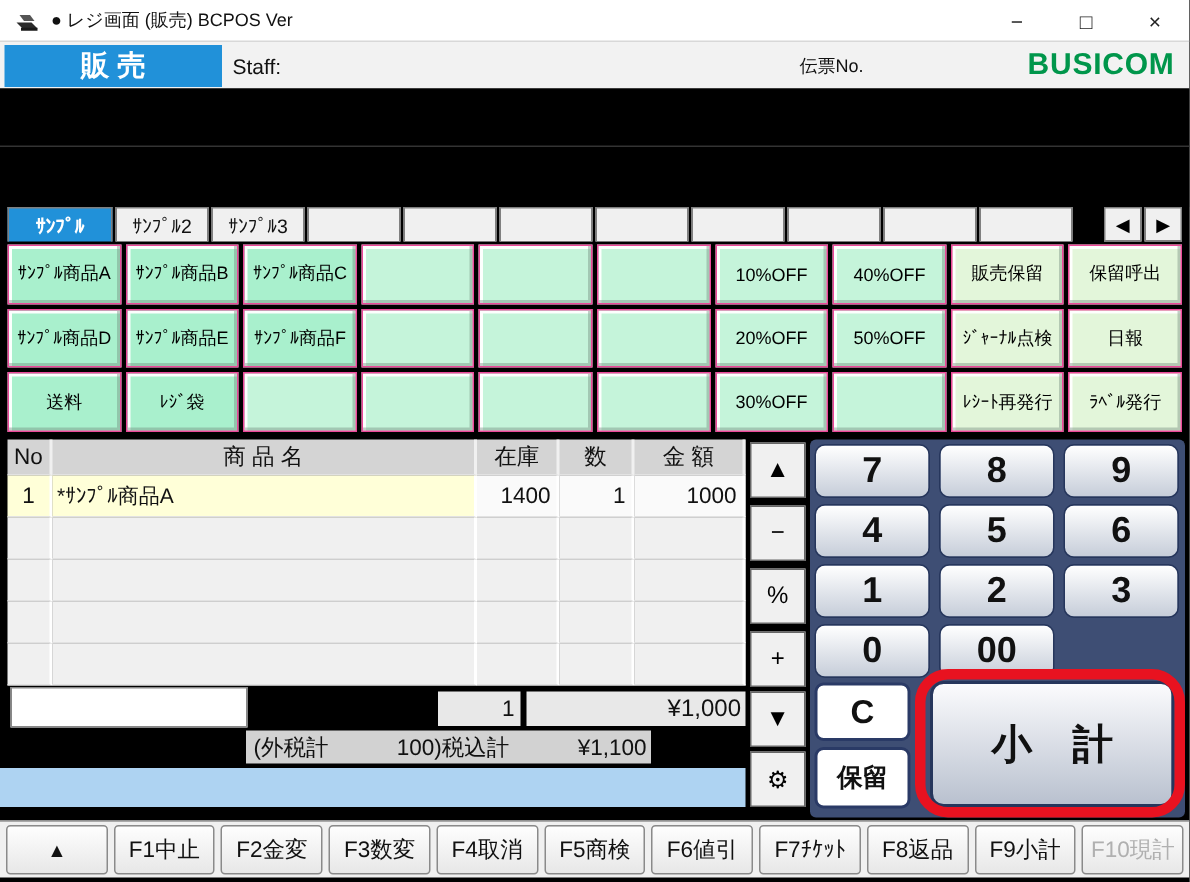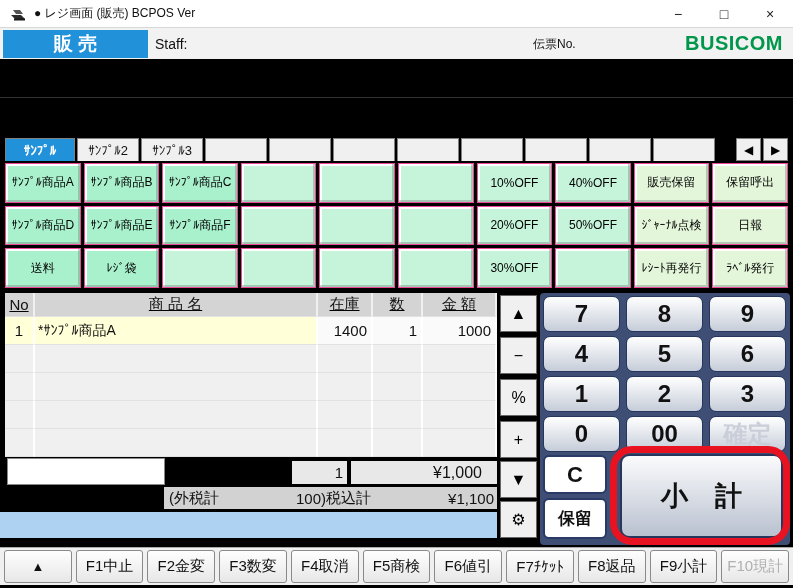--- a/index.html
+++ b/index.html
@@ -36,21 +36,21 @@
   
   .grid{position:absolute;top:163px;left:5px;width:783px;height:125px;display:grid;
         grid-template-columns:repeat(10,1fr);grid-template-rows:repeat(3,1fr);gap:3px;}
   .cell{display:flex;align-items:center;justify-content:center;font-size:12px;color:#000;
         border:1px solid #ec4899;box-sizing:border-box;overflow:hidden;white-space:nowrap;
         box-shadow:inset -2px -2px 0 rgba(110,135,120,.40),inset 2px 2px 0 rgba(255,255,255,.95);}
   .g0{background:var(--c-g0,#a9f0cd);} .g1{background:var(--c-g1,#c5f4da);} .g2{background:var(--c-g2,#e3f6da);}
   
   .table{position:absolute;left:5px;top:293px;width:492px;}
   .trow{display:grid;grid-template-columns:30px 283px 55px 50px 74px;}
-  .thead{height:24px;background:#d4d4d4;text-decoration:underline;}
+  .thead{height:24px;background:#d4d4d4;}
   .thead .tc{font-size:15px;display:flex;align-items:center;justify-content:center;color:#111;
              border-right:2px solid #f0f0f0;box-sizing:border-box;}
   .tdata{height:28px;}
   .tc{border-right:2px solid #fff;border-bottom:1px solid #e2e2e2;box-sizing:border-box;
       display:flex;align-items:center;font-size:15px;color:#111;}
   .tc.num{justify-content:flex-end;padding-right:4px;}
   .tc.ctr{justify-content:center;}
   .tc.name{justify-content:flex-start;padding-left:3px;font-size:14px;}
   .row-filled .tc.hl{background:#ffffd8;}
   .row-filled .tc.wh{background:#fafafa;}
@@ -76,22 +76,22 @@
                 box-sizing:border-box;font-size:27px;font-weight:bold;color:#111;
                 display:flex;align-items:center;justify-content:center;}
   .red-ring{position:absolute;left:70px;top:153px;width:180px;height:99px;border:7px solid var(--c-highlight,#e81220);
             border-radius:22px;box-sizing:border-box;pointer-events:none;z-index:6;}
   
   .scan-input{position:absolute;left:7px;top:458px;width:158px;height:27px;background:#fff;
               border:1px solid #888;box-sizing:border-box;}
   .qty-box{position:absolute;left:292px;top:461px;width:55px;height:23px;background:#e8e8e8;
            font-size:15px;color:#111;display:flex;align-items:center;justify-content:flex-end;padding-right:4px;box-sizing:border-box;}
   .total-box{position:absolute;left:351px;top:461px;width:146px;height:23px;background:#e8e8e8;
-             font-size:16px;color:#111;display:flex;align-items:center;justify-content:flex-end;padding-right:15px;box-sizing:border-box;}
-  .tax-row{position:absolute;left:164px;top:487px;width:333px;height:22px;background:#d2d2d2;
+             font-size:16px;color:#111;display:flex;align-items:center;justify-content:flex-end;padding-right:3px;box-sizing:border-box;}
+  .tax-row{position:absolute;left:164px;top:487px;width:270px;height:22px;background:#d2d2d2;
            font-size:15px;color:#111;display:flex;align-items:center;box-sizing:border-box;padding:0 3px;text-align:center;}
   .tax-row .sp1{margin-left:2px;} .tax-row .sp2{margin-left:auto;} .tax-row .sp4{margin-left:auto;}
   .msg-bar{position:absolute;left:0;top:512px;width:497px;height:26px;background:#aed3f2;}
   
   .fnbar{position:absolute;left:0;top:547px;width:793px;height:38px;background:#f0f0f0;border-top:1px solid #aaa;
          display:flex;align-items:center;gap:4px;padding:0 4px;box-sizing:border-box;}
   .fn-btn{flex:1;height:31px;background:linear-gradient(#fefefe,#e7e7e7);border:1px solid #8a8a8a;border-radius:3px;
           font-size:15px;color:#111;display:flex;align-items:center;justify-content:center;white-space:nowrap;}
   .fn-btn.disabled{color:#b0b0b0;}
   .fn-btn.arrow{font-size:13px;}
@@ -234,21 +234,20 @@
     <div class="key" style="left:86px;top:3px">8</div>
     <div class="key" style="left:169px;top:3px">9</div>
     <div class="key" style="left:3px;top:43px">4</div>
     <div class="key" style="left:86px;top:43px">5</div>
     <div class="key" style="left:169px;top:43px">6</div>
     <div class="key" style="left:3px;top:83px">1</div>
     <div class="key" style="left:86px;top:83px">2</div>
     <div class="key" style="left:169px;top:83px">3</div>
     <div class="key" style="left:3px;top:123px">0</div>
     <div class="key" style="left:86px;top:123px">00</div>
-    <div class="key disabled" style="left:169px;top:123px">確定</div>
     <div class="key-clear">C</div>
     <div class="key-hold">保留</div>
     <div class="key-subtotal">小　計</div>
     <div class="red-ring"></div>
   </div>
 
   <div class="scan-input"></div>
   <div class="qty-box">1</div>
   <div class="total-box">¥1,000</div>
   <div class="tax-row">

